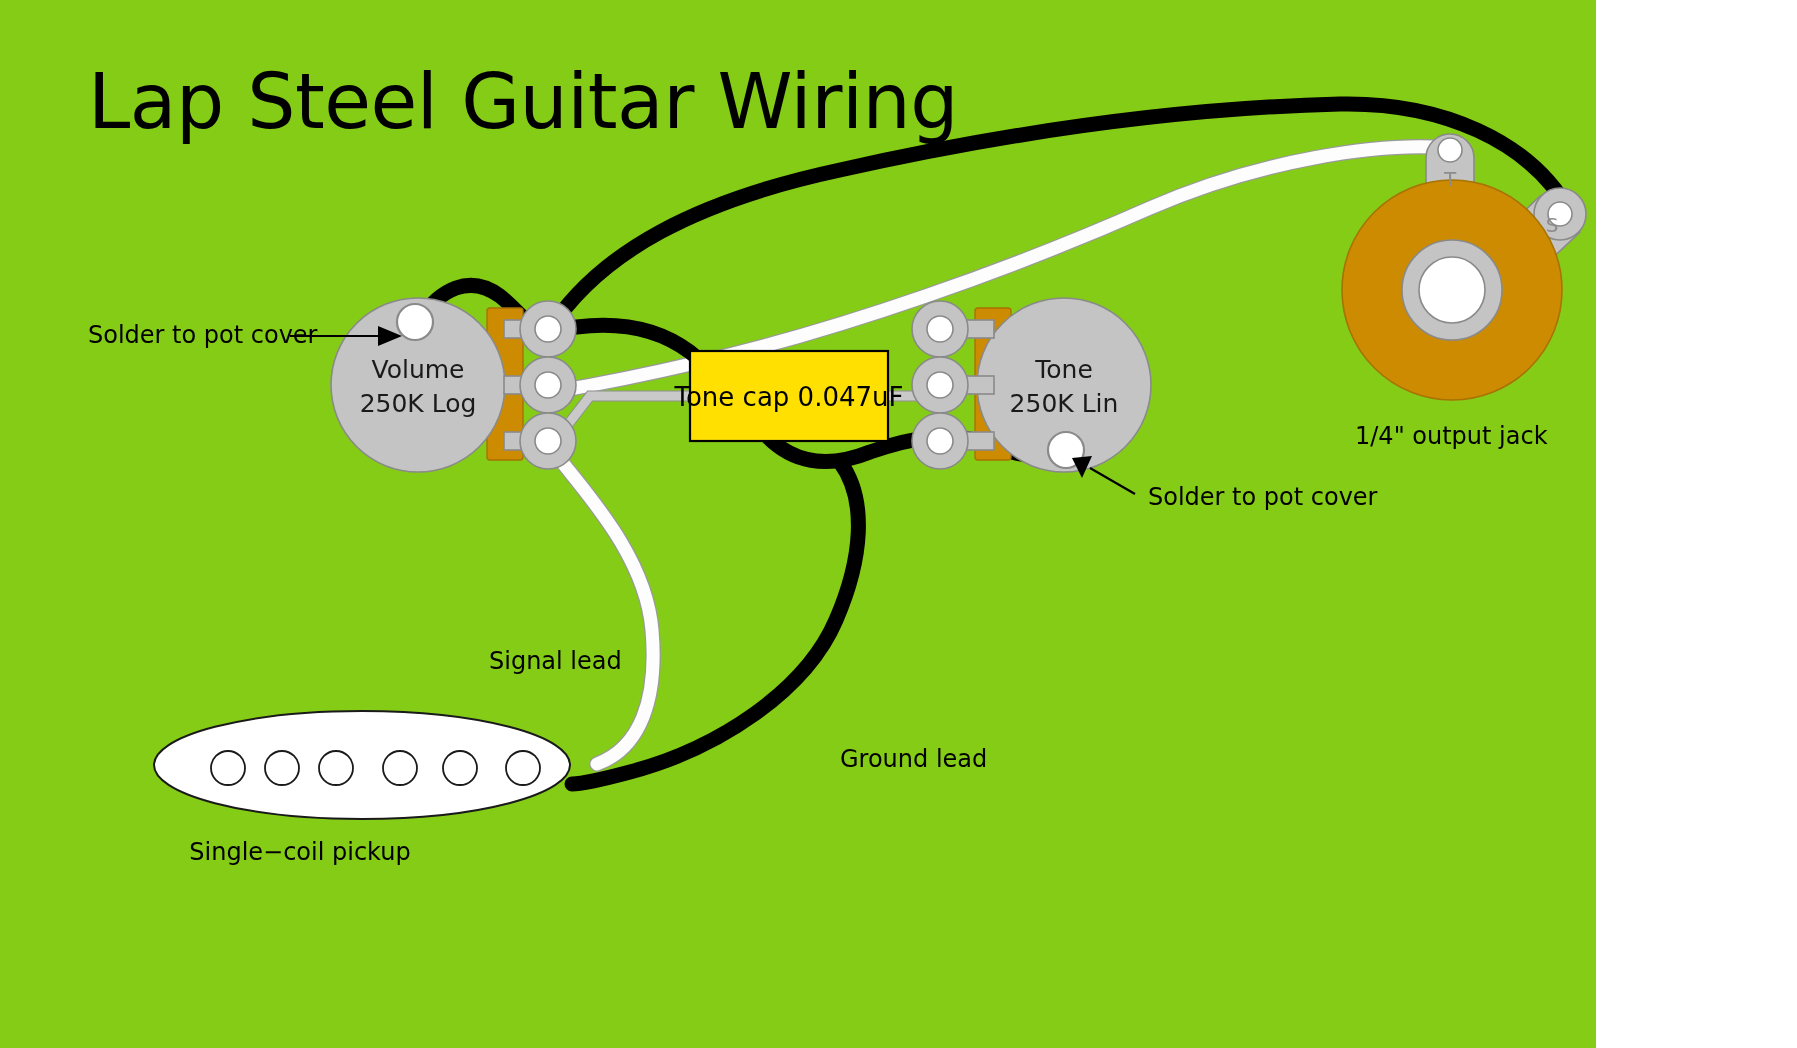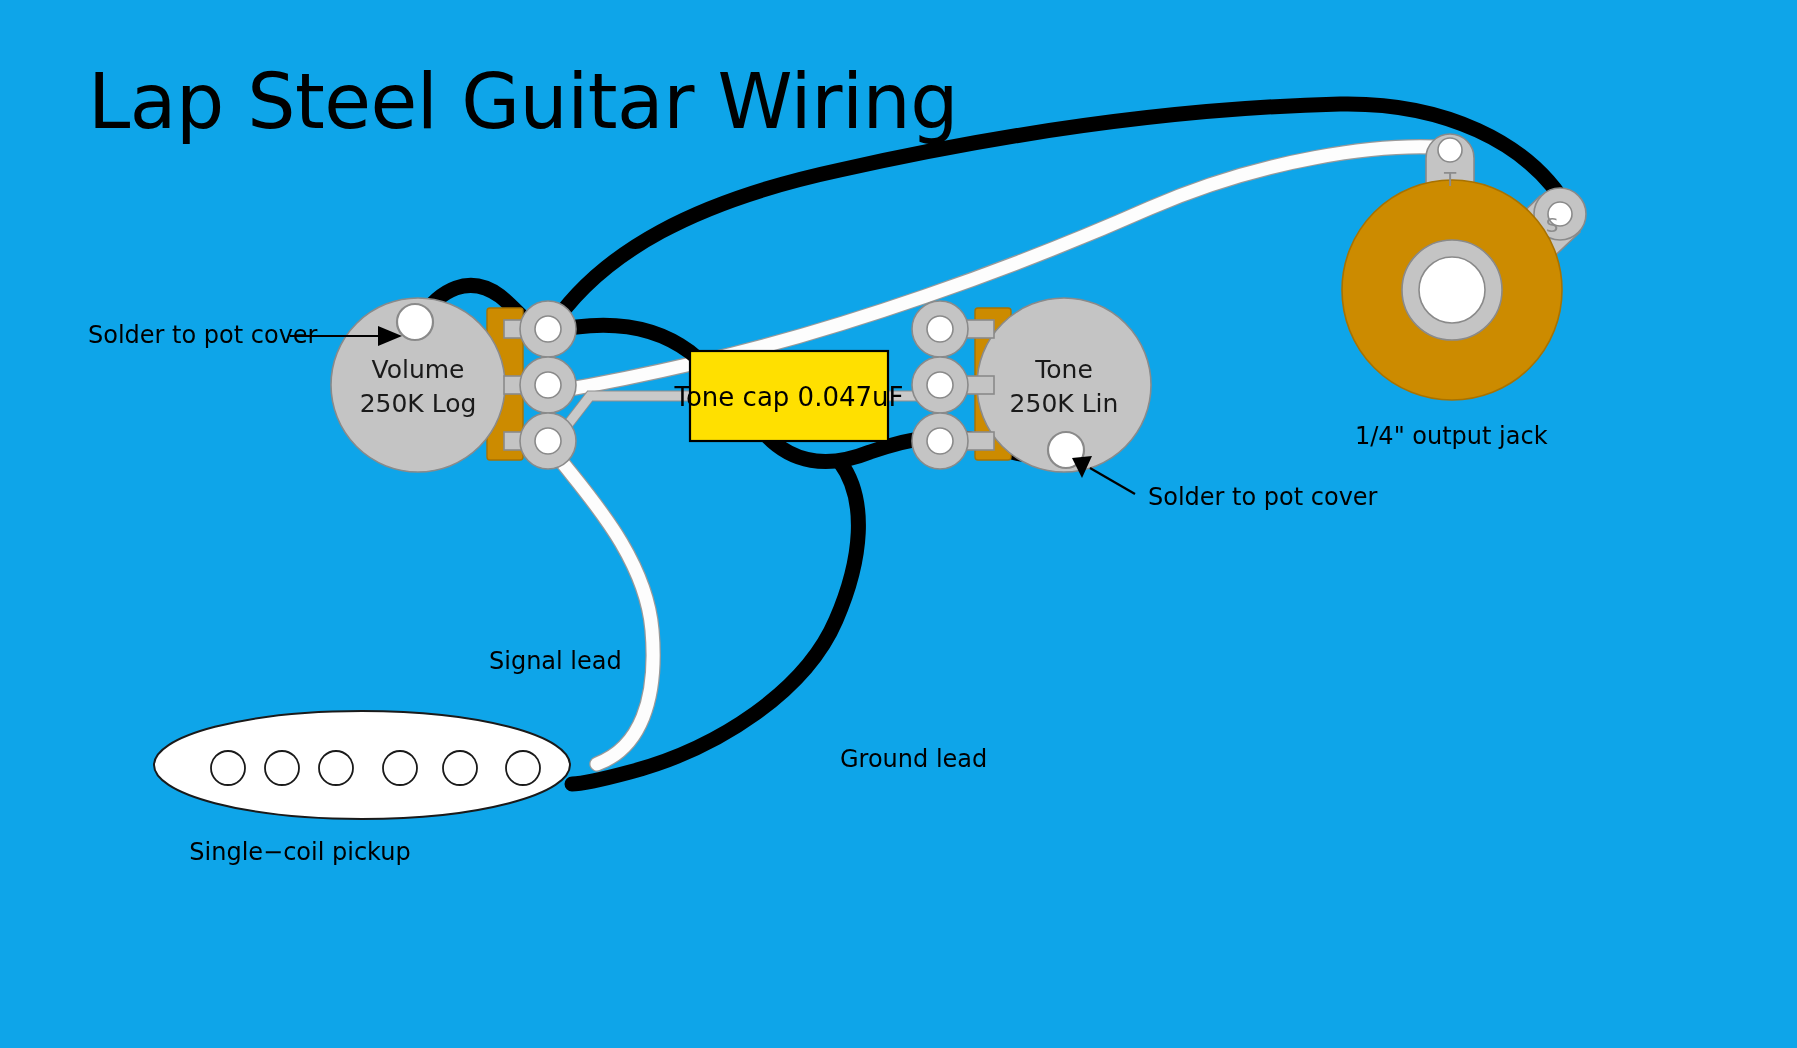--- a/index.html
+++ b/index.html
@@ -8,23 +8,23 @@
     background: #ffffff;
   }
   body {
     width: 1797px;
     height: 1048px;
     font-family: "DejaVu Sans", "Liberation Sans", sans-serif;
     overflow: hidden;
   }
   #stage {
     position: relative;
-    width: 1797px;
+    width: 1596px;
     height: 1048px;
-    background: #0ea5e9;
+    background: #84cc16;
   }
   svg#diagram {
     display: block;
     width: 1797px;
     height: 1048px;
   }
   .title-text {
     font-family: "DejaVu Sans", "Liberation Sans", sans-serif;
     font-size: 76px;
     font-weight: 400;

